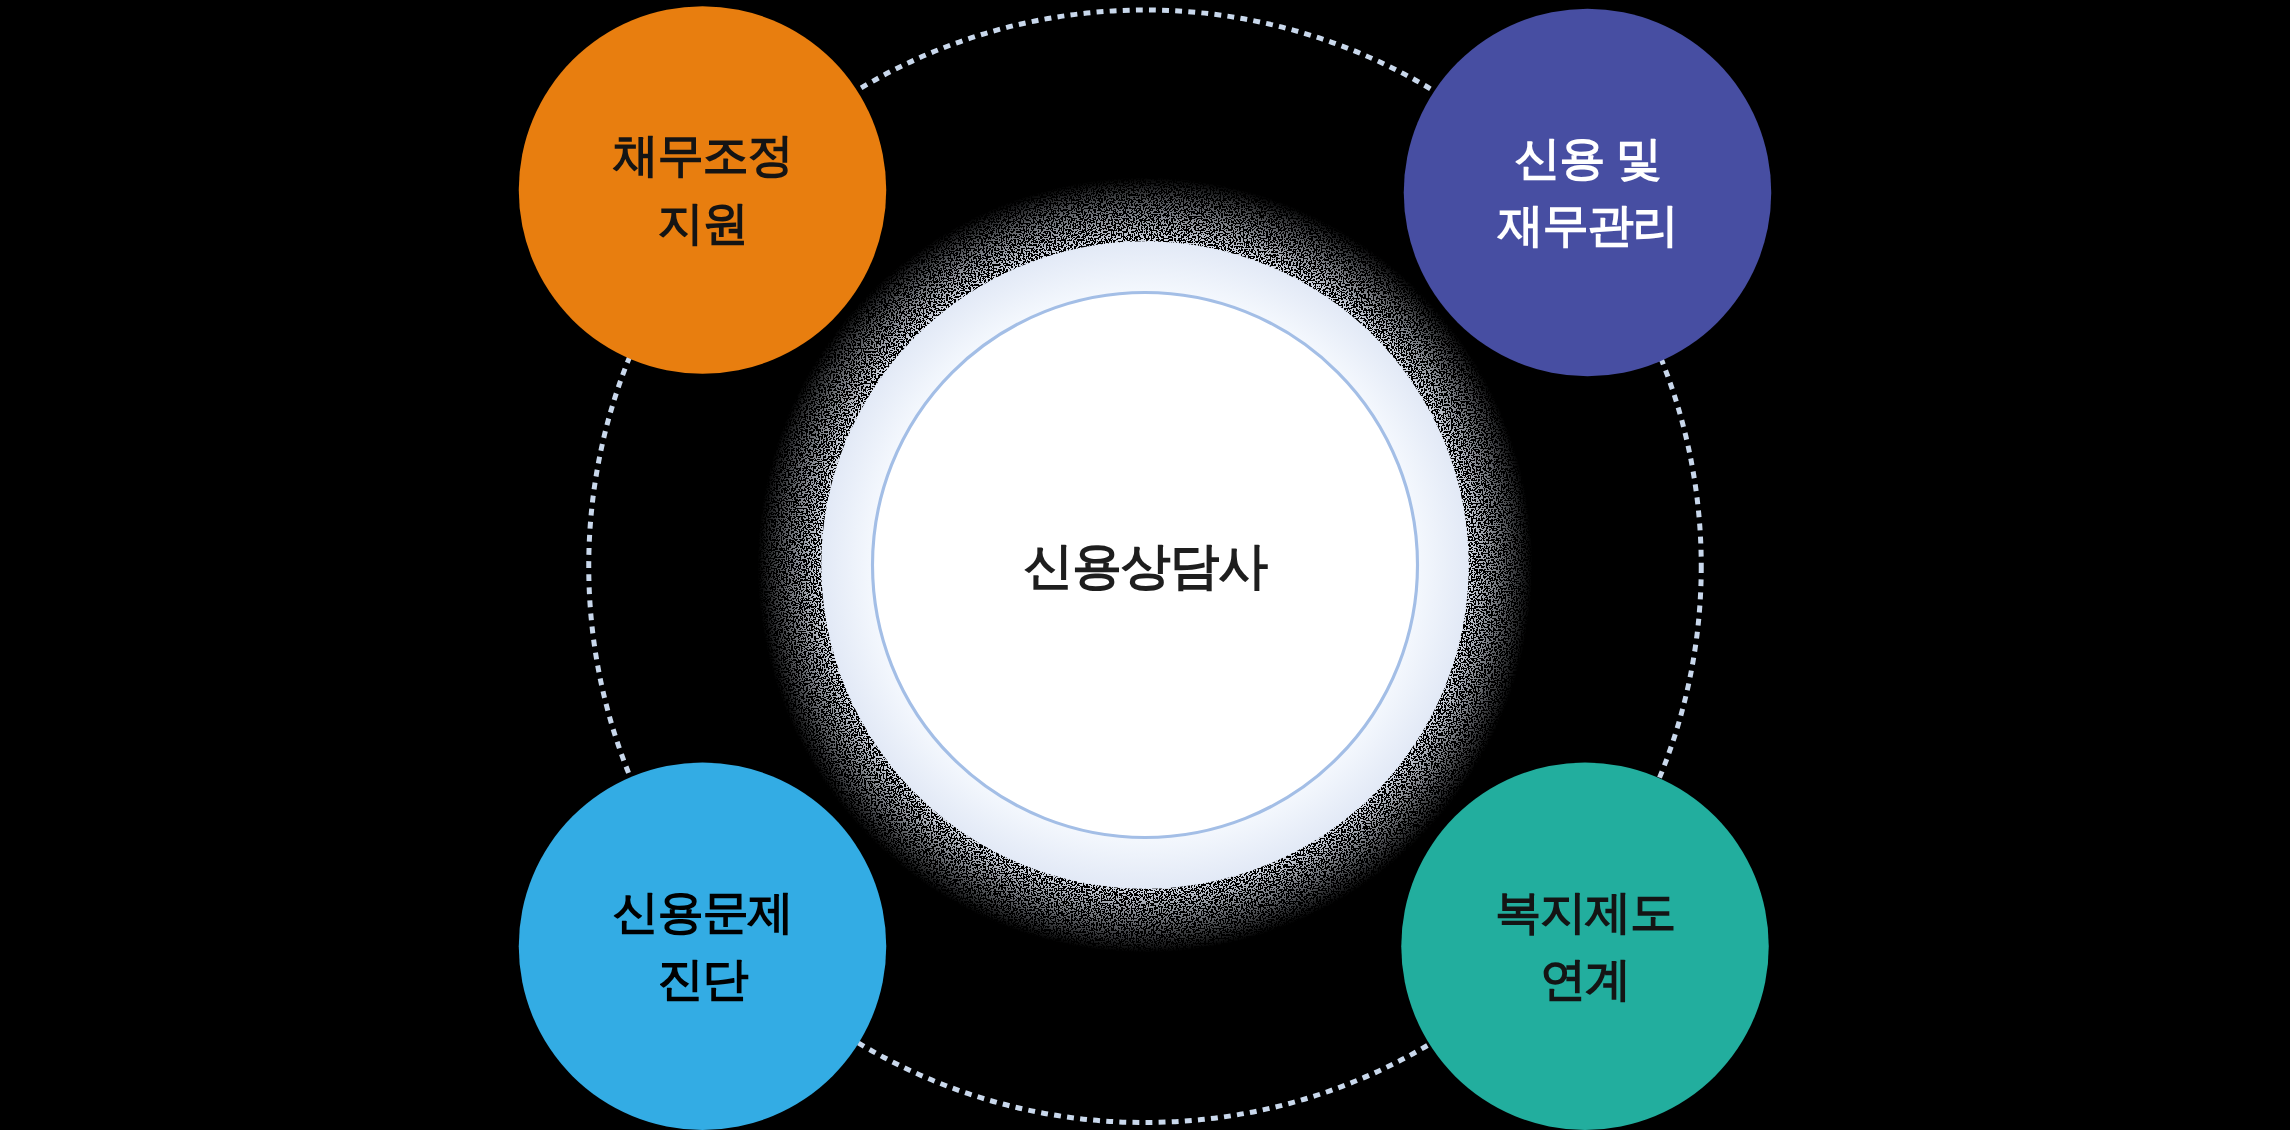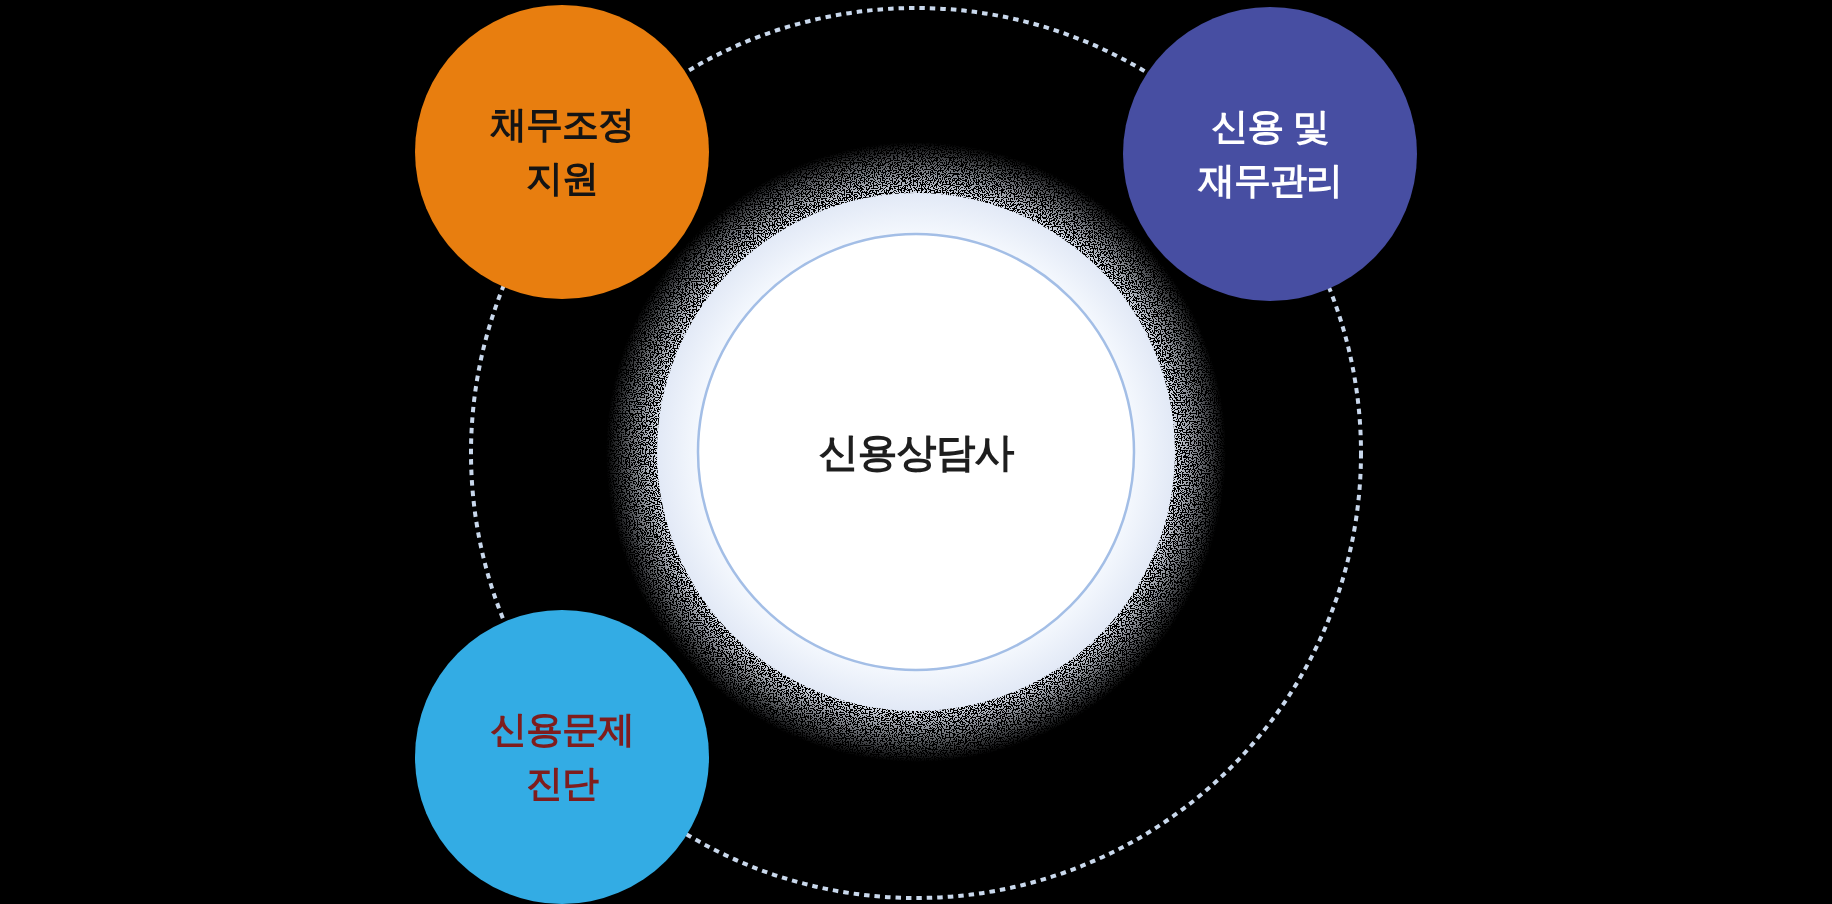--- a/index.html
+++ b/index.html
@@ -99,19 +99,23 @@
   <div class="satellite satellite--top-right" style="background-color: rgb(71, 78, 162); color: rgb(255, 255, 255);">
     <span class="sat-line">신용 및</span>
     <span class="sat-line">재무관리</span>
   </div>
 
   <div class="satellite satellite--top-left" style="background-color: rgb(232, 126, 15); color: rgb(20, 20, 20);">
     <span class="sat-line">채무조정</span>
     <span class="sat-line">지원</span>
   </div>
 
-  <div class="satellite satellite--bottom-left" style="background-color: rgb(51, 172, 228); color: #7f1d1d;">
+  <div class="satellite satellite--bottom-left" style="background-color: rgb(51, 172, 228); color: #000000;">
     <span class="sat-line">신용문제</span>
     <span class="sat-line">진단</span>
   </div>
 
+  <div class="satellite satellite--bottom-right" style="background-color: rgb(34, 174, 158); color: rgb(20, 20, 20);">
+    <span class="sat-line">복지제도</span>
+    <span class="sat-line">연계</span>
+  </div>
 
 </div>
 
 </body></html>

